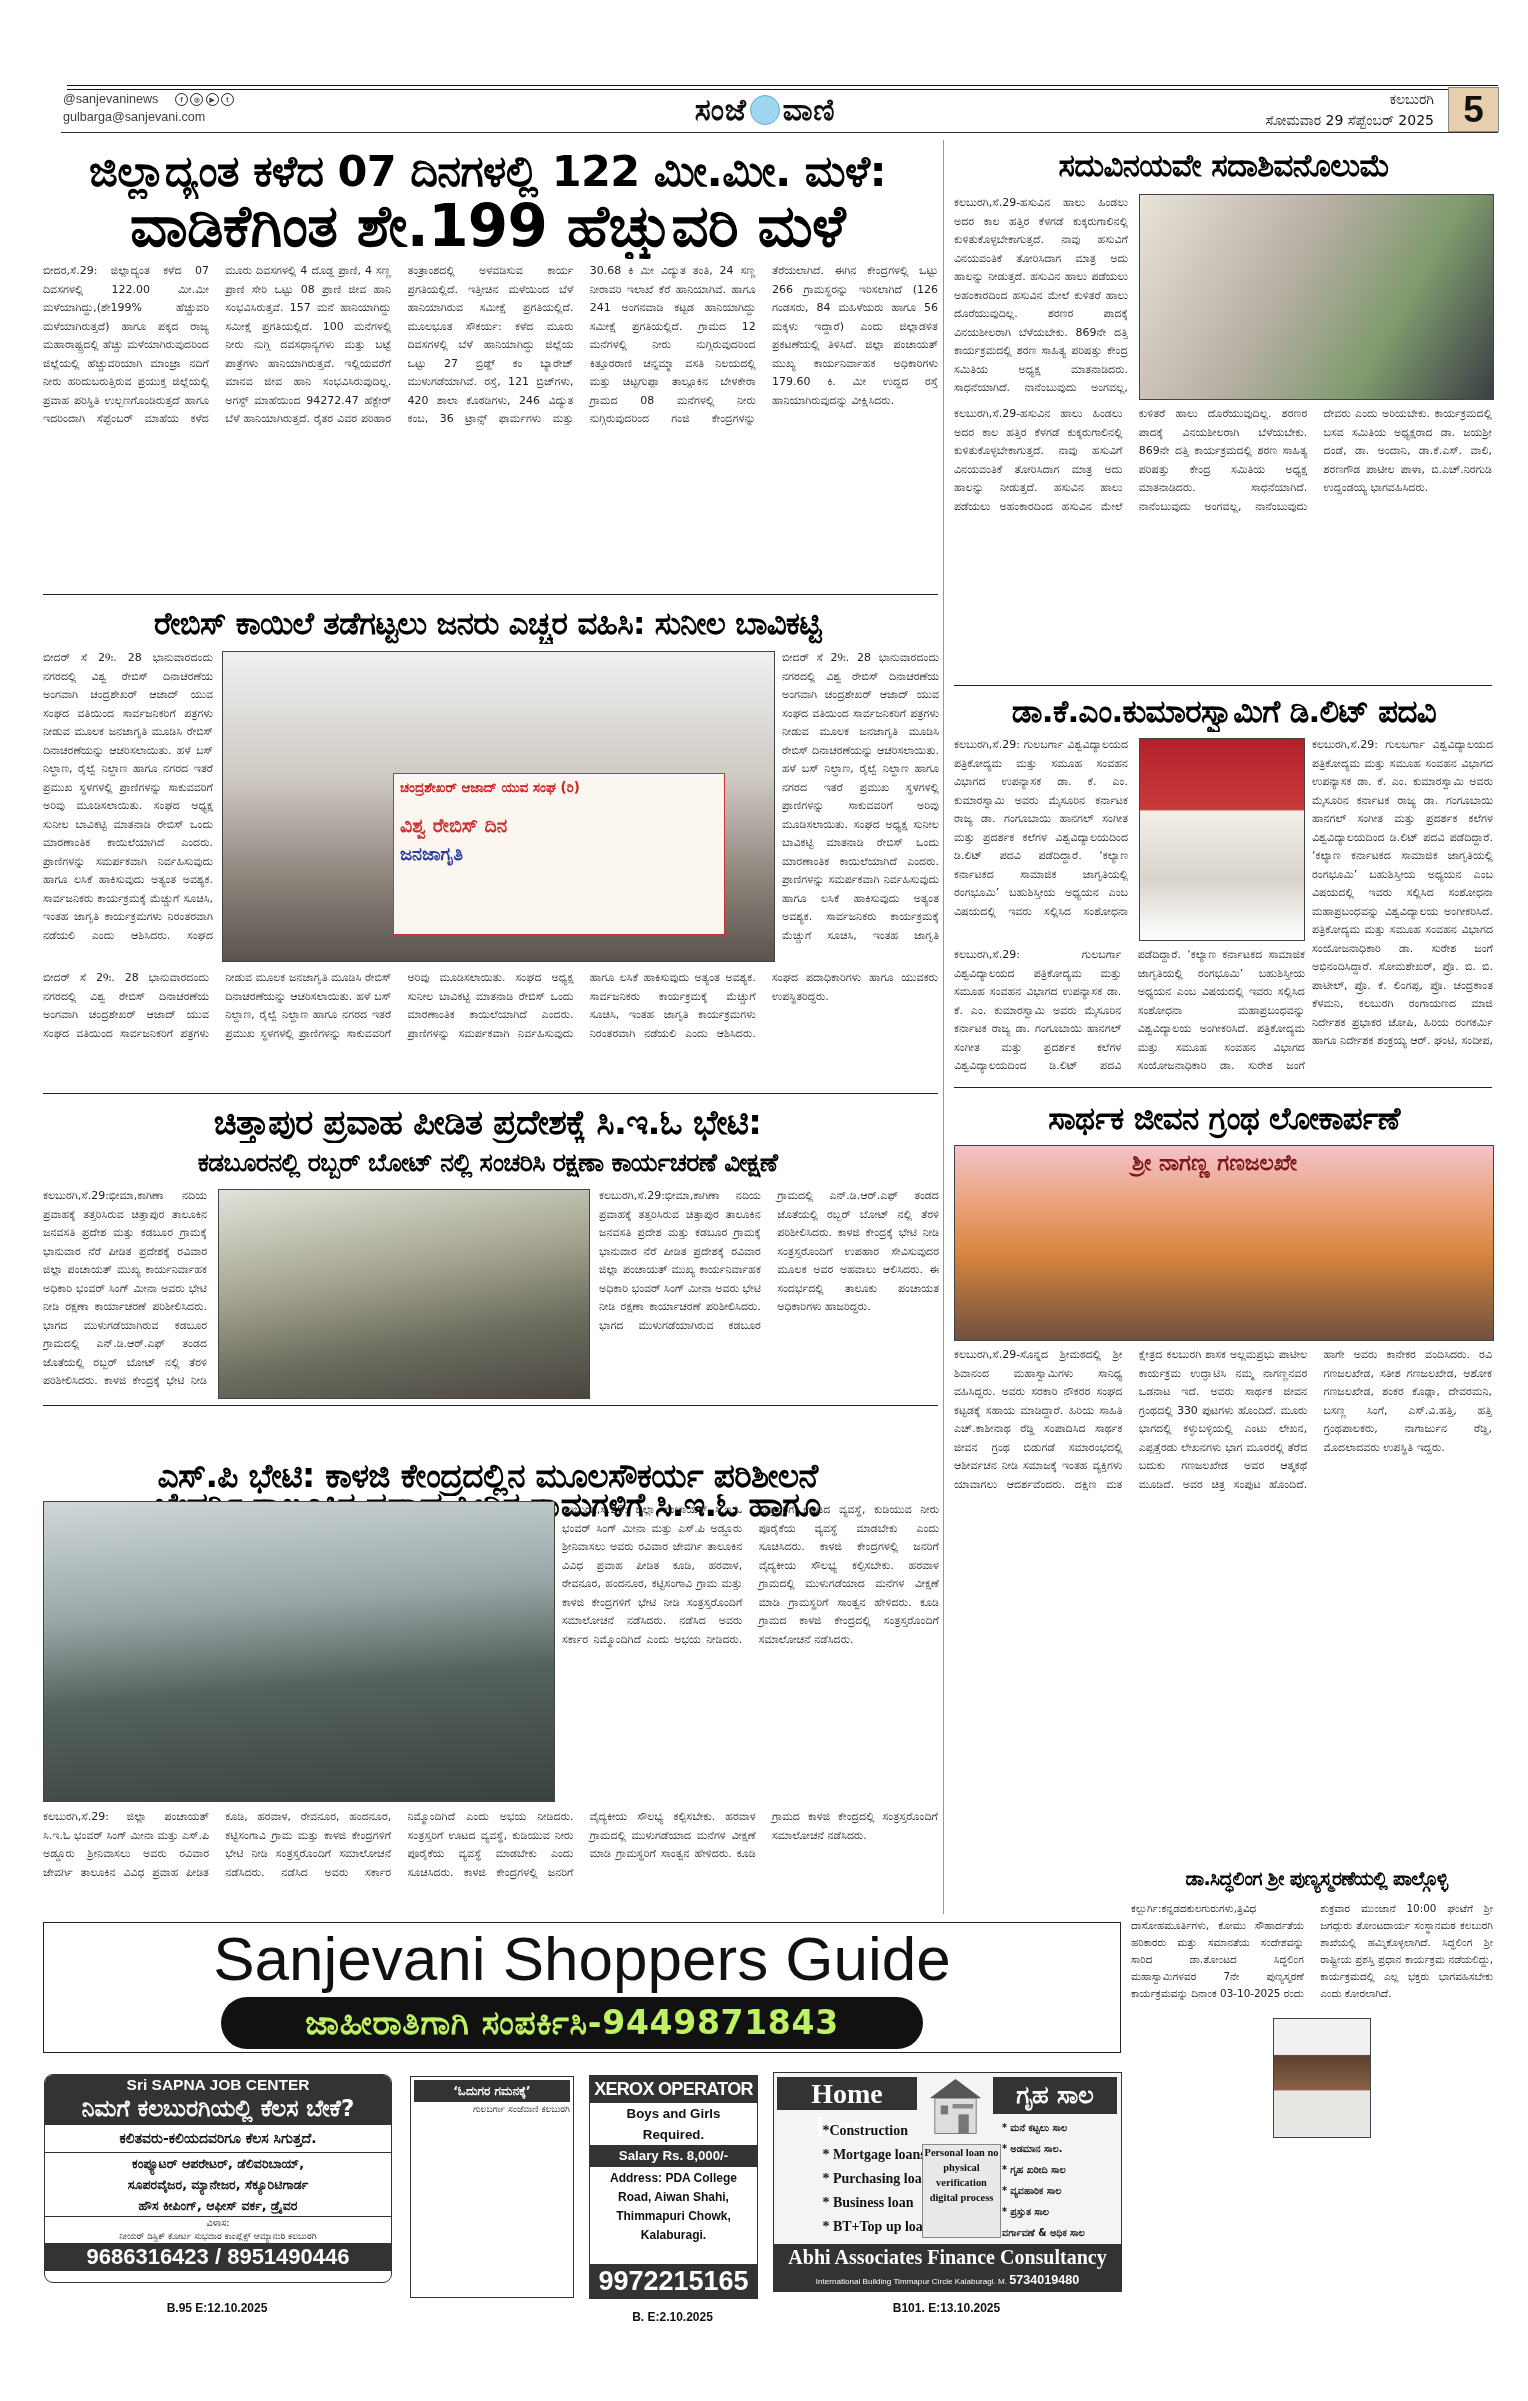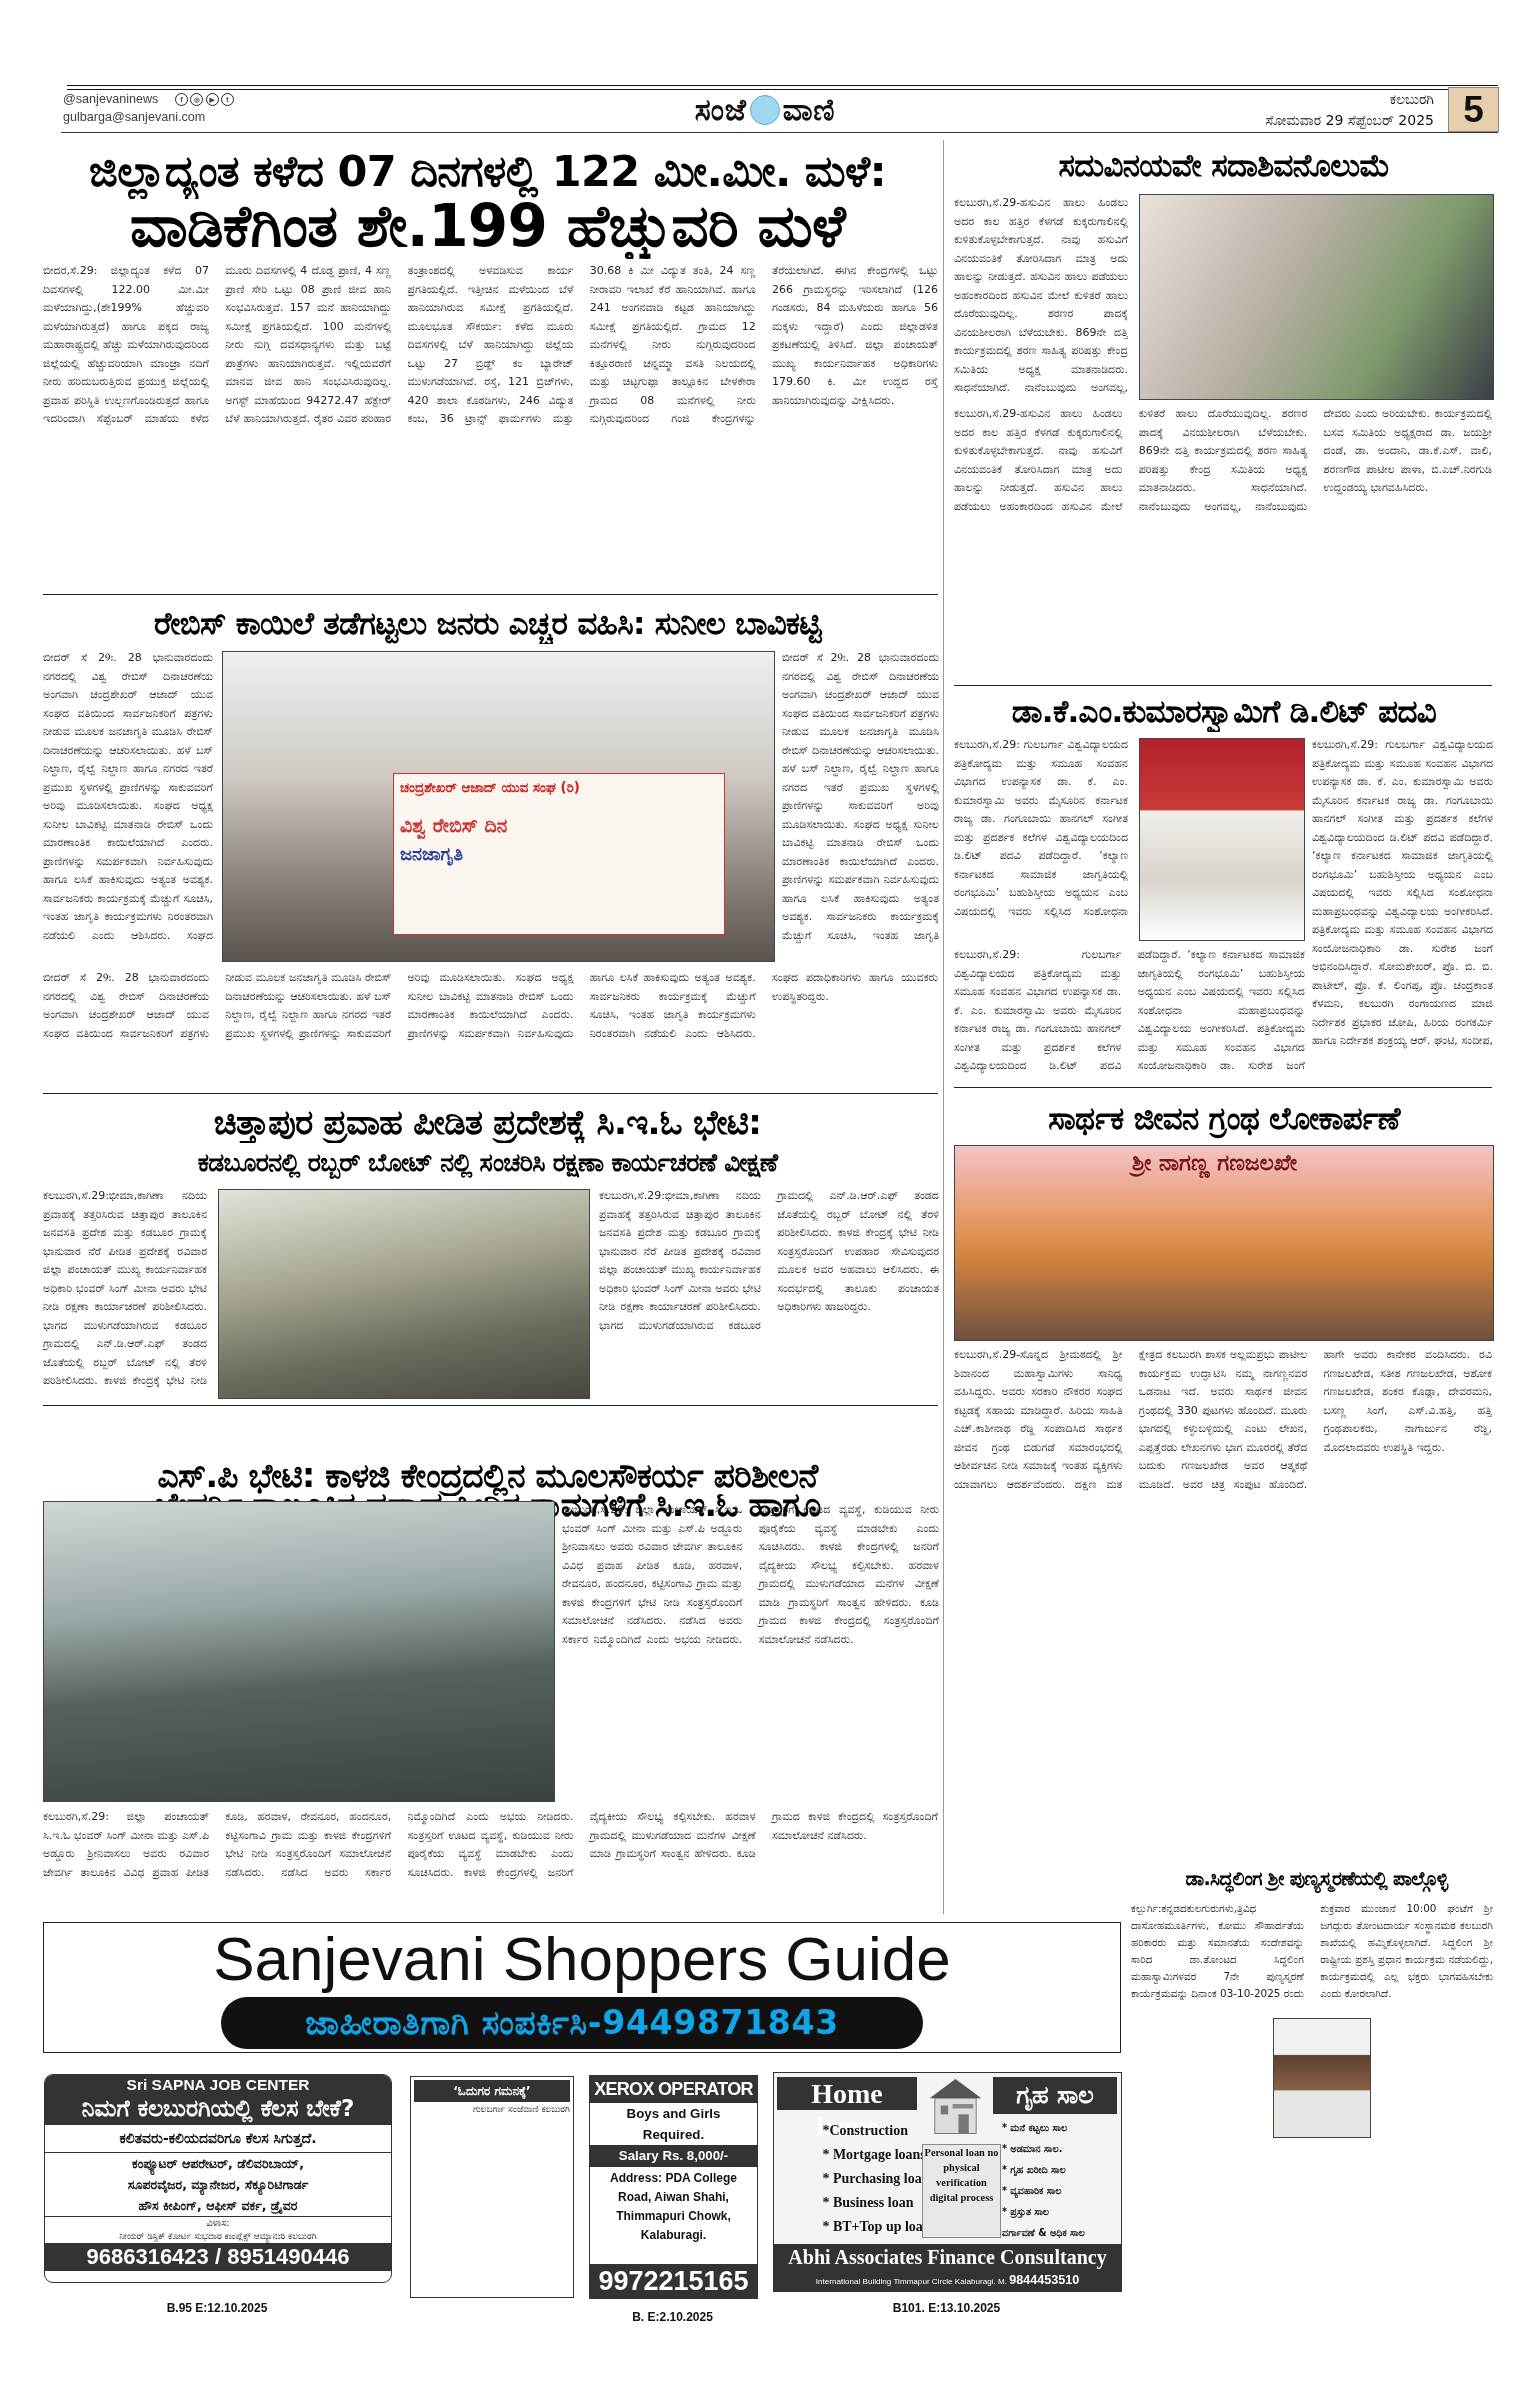--- a/index.html
+++ b/index.html
@@ -22,21 +22,21 @@
   .hl-sm { font-size:25px; line-height:34px; }
   
   .cols { font-family:"DejaVu Sans", sans-serif; font-size:11px; line-height:18.5px; color:#222; text-align:justify; column-gap:16.3px; overflow:hidden; }
   .photo { background:linear-gradient(160deg,#c9c2b8,#8d867e 55%,#5f5a55); border:1.5px solid #444; overflow:hidden; }
   .banner-in { position:absolute; background:#fbf6ef; border:1.5px solid #c33; color:#c22; font-weight:bold; font-size:13.3px; padding:6px; }
   .vrule { width:0; border-left:0.7px solid #999; }
   .hrule { height:0; border-top:1.5px solid #222; }
   
   .shop { left:43px; top:1922px; width:1076px; height:129px; border:1.5px solid #222; background:#fff; }
   .shop-title { position:absolute; left:0; right:0; top:1.5px; text-align:center; font-family:"Liberation Sans", sans-serif; font-size:62px; line-height:68px; color:#111; }
-  .shop-pill { position:absolute; left:177px; top:74px; width:702px; height:52px; background:#111; border-radius:30px; color:#0ea5e9; font-weight:900; font-size:33px; display:flex; align-items:center; justify-content:center; letter-spacing:0.7px; }
+  .shop-pill { position:absolute; left:177px; top:74px; width:702px; height:52px; background:#111; border-radius:30px; color:#bef264; font-weight:900; font-size:33px; display:flex; align-items:center; justify-content:center; letter-spacing:0.7px; }
   .ad { border:1.5px solid #333; background:#fff; overflow:hidden; }
   .bar { background:#333; color:#fff; text-align:center; }
   .ad-note { font-family:"Liberation Sans", sans-serif; font-weight:bold; font-size:12px; text-align:center; }
 </style>
 </head>
 <body>
 
 <div class="abs rule-top"></div>
 <div class="abs mh-left">
   <div><span>@sanjevaninews</span>
@@ -178,18 +178,18 @@
     <div>* ಅಡಮಾನ ಸಾಲ.</div>
     <div>* ಗೃಹ ಖರೀದಿ ಸಾಲ</div>
     <div>* ವ್ಯವಹಾರಿಕ ಸಾಲ</div>
     <div>* ಪ್ರಸ್ತುತ ಸಾಲ</div>
     <div>ವರ್ಗಾವಣೆ &amp; ಅಧಿಕ ಸಾಲ</div>
   </div>
   <div class="bar" style="position:absolute;left:0;right:0;bottom:0;height:47px;">
     <div style="font-family:'Liberation Serif',serif;font-weight:bold;font-size:20px;line-height:27px;">Abhi Associates Finance Consultancy</div>
     <div style="font-family:'Liberation Sans',sans-serif;font-size:8.1px;line-height:18px;">
       <span>International Building Timmapur Circle Kalaburagi. M.</span>
-      <span style="font-weight:bold;font-size:12.6px;">9844453510</span>
+      <span style="font-weight:bold;font-size:12.6px;">5734019480</span>
     </div>
   </div>
 </div>
 <div class="abs ad-note" style="left:773px;top:2301px;width:347px;">B101. E:13.10.2025</div>
 
 
 </body></html>

